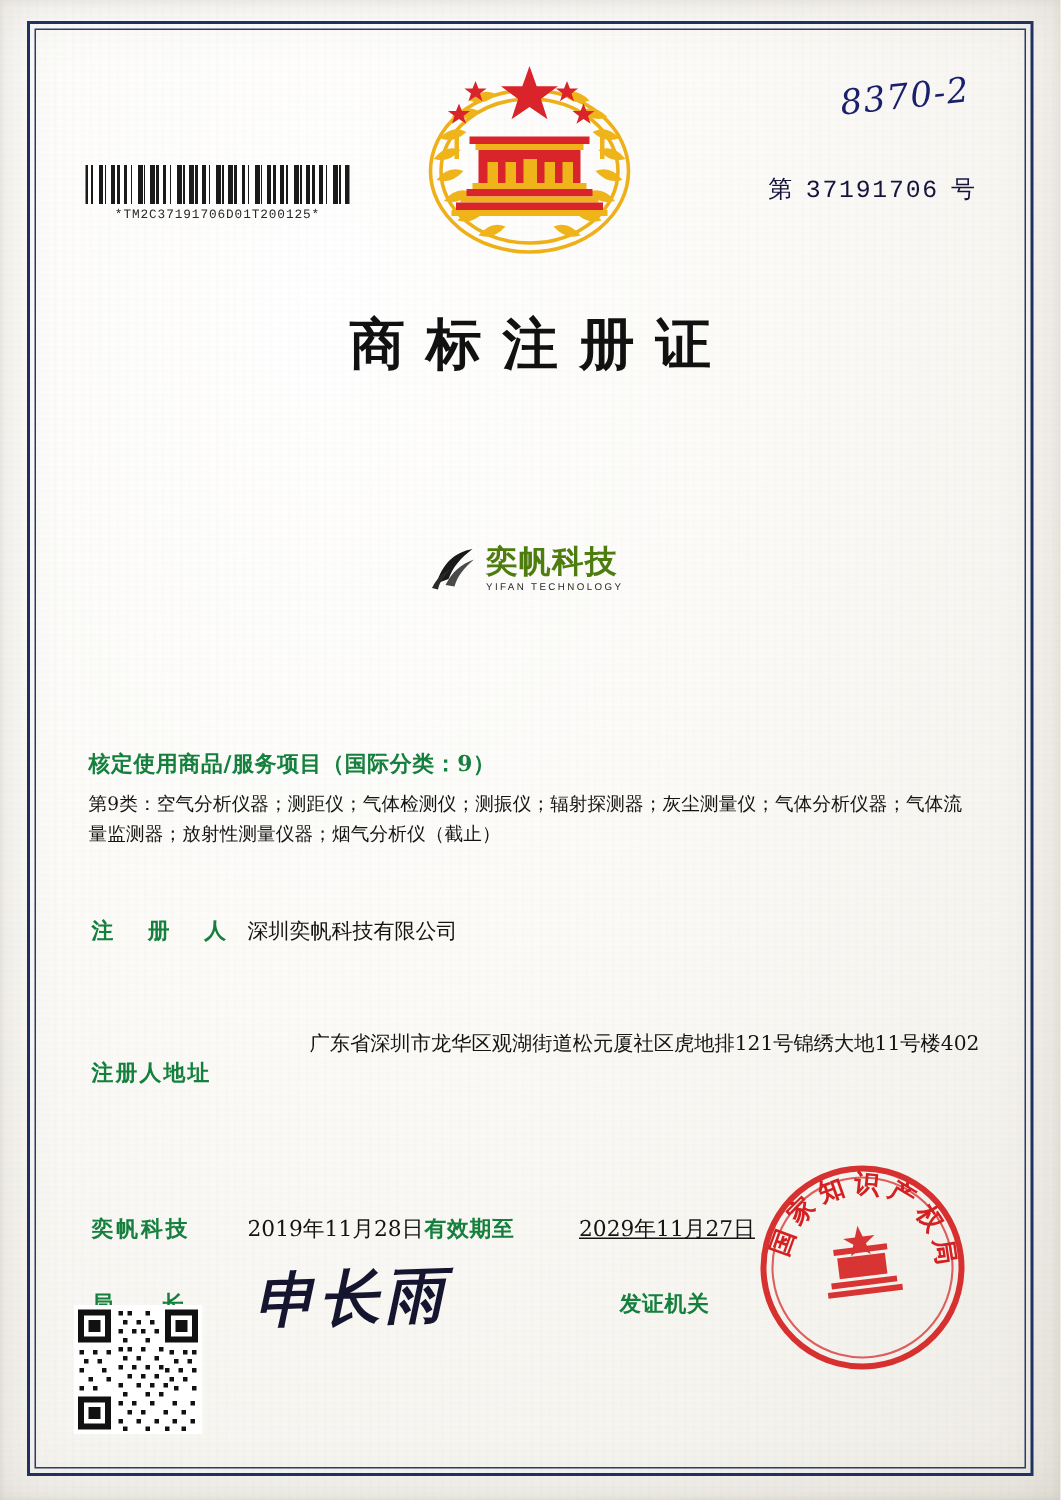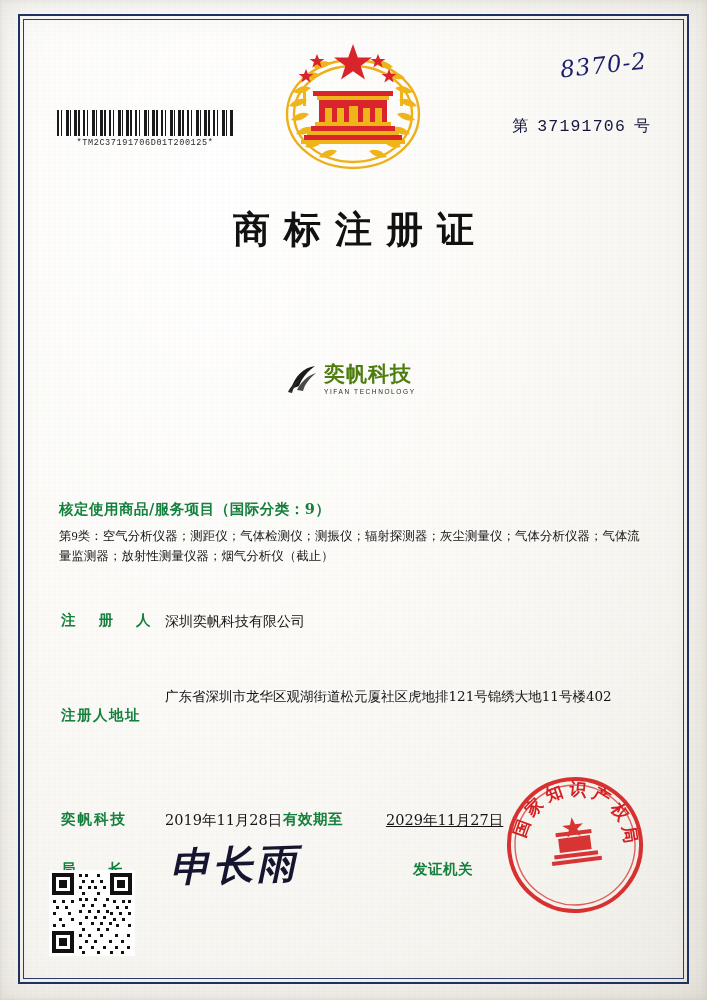--- a/index.html
+++ b/index.html
@@ -198,28 +198,27 @@
     top: 500px;
     letter-spacing: 0.5px;
   }
   .goods-body {
     left: 59px;
     top: 526px;
     width: 590px;
     font-size: 12.4px;
     line-height: 20px;
     letter-spacing: 0.1px;
-    font-family: Liberation Serif, serif;
   }
 
   .reg-label { left: 61px; top: 611px; letter-spacing: 9px; }
   .reg-value { left: 165px; top: 612px; font-size: 14px; }
 
   .addr-label { left: 61px; top: 686px; letter-spacing: 1.5px; margin-top: 20px; }
-  .addr-value { left: 165px; top: 687px; width: 488px; font-size: 13.5px; }
+  .addr-value { left: 165px; top: 687px; width: 488px; font-size: 13.5px; text-align: right; }
 
   .date-label { left: 61px; top: 810px; letter-spacing: 2px; }
   .date-value { left: 165px; top: 811px; font-size: 14.5px; }
   .valid-label { left: 283px; top: 810px; letter-spacing: 0.5px; }
   .valid-value { left: 386px; top: 811px; font-size: 14.5px; text-decoration: underline; }
 
   .director-label { left: 61px; top: 860px; letter-spacing: 14px; }
   .issuer-label { left: 413px; top: 860px; letter-spacing: 0.5px; }
 
   

